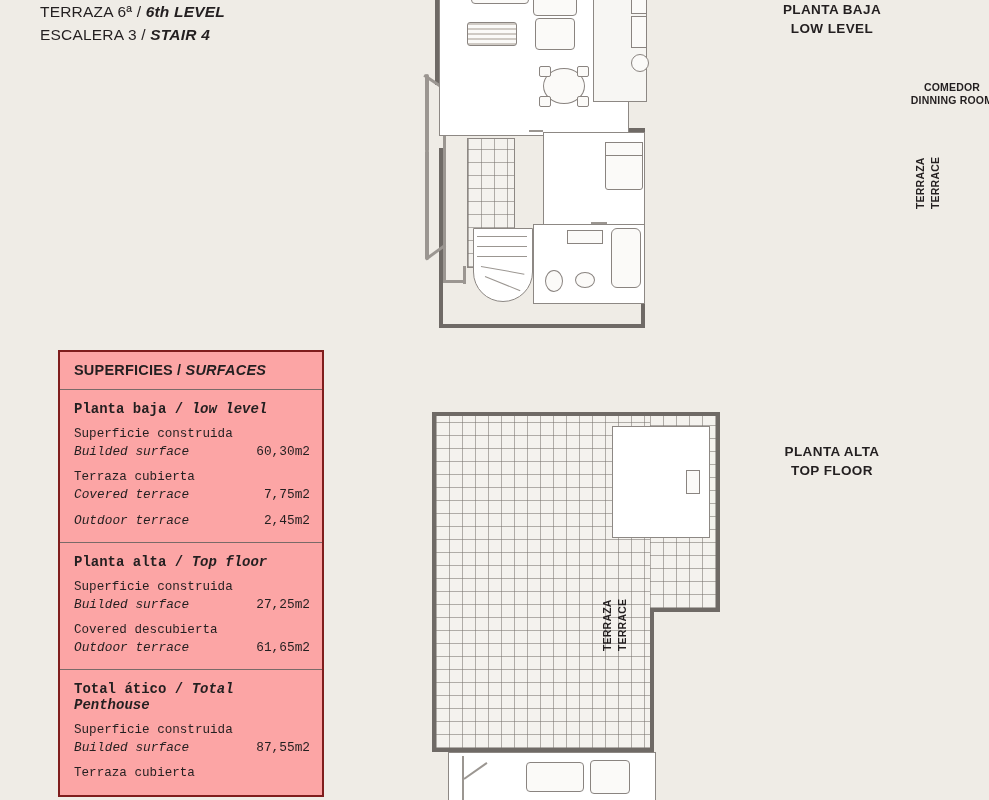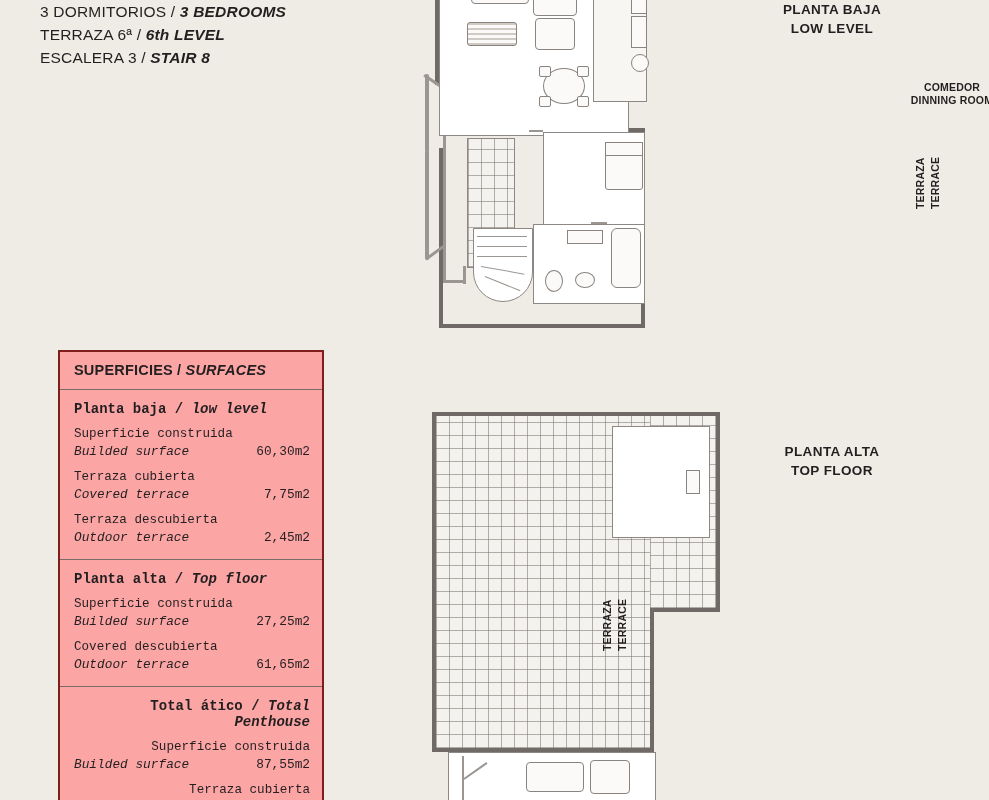--- a/index.html
+++ b/index.html
@@ -29,21 +29,21 @@
     border:2px solid #7f1d1d;
     background:#fca5a5;
   }
   #surfaces .hdr{
     padding:10px 12px 11px 14px;
     border-bottom:1px solid #7a6a68;
     font-size:14.5px;font-weight:700;letter-spacing:.2px;
   }
   #surfaces .hdr .en{font-style:italic;}
   #surfaces .sect{border-bottom:1px solid #7a6a68;padding:11px 12px 13px 14px;font-family:Liberation Mono, monospace;}
-  #surfaces .sect:last-child{border-bottom:none;text-align:right;}
+  #surfaces .sect:last-child{border-bottom:none;}
   #surfaces .sect-title{font-size:14px;font-weight:700;margin-bottom:9px;}
   #surfaces .sect-title .en{font-style:italic;}
   #surfaces .row{margin-bottom:9px;}
   #surfaces .row:last-child{margin-bottom:0;}
   #surfaces .es{font-size:12.6px;line-height:17px;}
   #surfaces .valrow{display:flex;justify-content:space-between;align-items:baseline;line-height:17px;gap:40px;}
   #surfaces .valrow .en{font-size:12.8px;font-style:italic;}
   #surfaces .valrow .val{font-size:12.8px;}
 
   
@@ -70,27 +70,24 @@
       #f4f2ee;
   }
   .furn{position:absolute;border:1px solid #8a8480;background:#fbfaf8;}
   .furn.round{border-radius:50%;}
 </style>
 </head>
 <body>
 
 <div class="abs" id="header">
   <div class="line">
-    <span class="es">3 DORMITORIOS</span><span class="sep"> / </span><span class="en">3 BEDROOMS</span>
+    <span class="es">TERRAZA 6ª</span><span class="sep"> / </span><span class="en">6th LEVEL</span>
   </div>
   <div class="line">
-    <span class="es">TERRAZA 6ª</span><span class="sep"> / </span><span class="en">6th LEVEL</span>
-  </div>
-  <div class="line">
-    <span class="es">ESCALERA 3</span><span class="sep"> / </span><span class="en">STAIR 8</span>
+    <span class="es">ESCALERA 3</span><span class="sep"> / </span><span class="en">STAIR 4</span>
   </div>
 </div>
 
 <div class="abs floorcap" style="left:757px;top:0px;width:150px;">
   <div>PLANTA BAJA</div>
   <div>LOW LEVEL</div>
 </div>
 <div class="abs floorcap" style="left:757px;top:442px;width:150px;">
   <div>PLANTA ALTA</div>
   <div>TOP FLOOR</div>
@@ -113,21 +110,20 @@
       </div>
     </div>
     <div class="row">
       <div class="es">Terraza cubierta</div>
       <div class="valrow">
         <span class="en">Covered terrace</span>
         <span class="val">7,75m2</span>
       </div>
     </div>
     <div class="row">
-      <div class="es">Terraza descubierta</div>
       <div class="valrow">
         <span class="en">Outdoor terrace</span>
         <span class="val">2,45m2</span>
       </div>
     </div>
   </div>
 
   <div class="sect">
     <div class="sect-title">
       <span>Planta alta</span><span> / </span><span class="en">Top floor</span>

